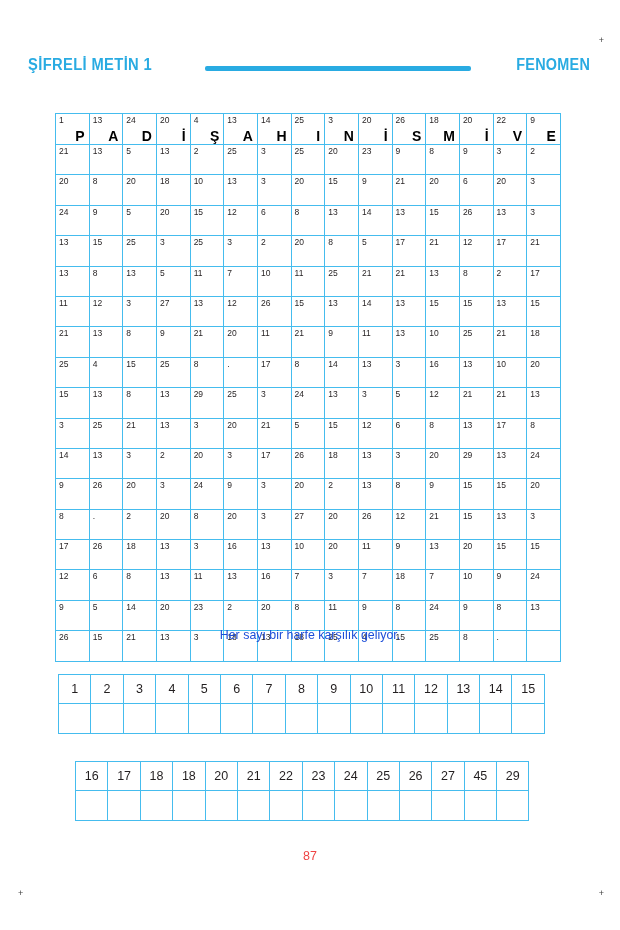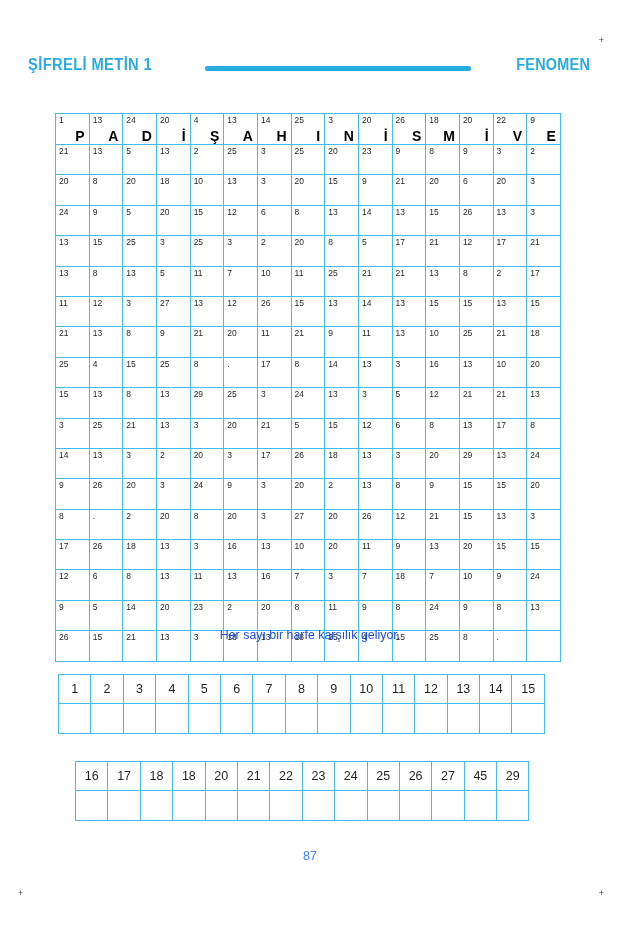--- a/index.html
+++ b/index.html
@@ -148,21 +148,21 @@
   #legend-table-2 { left: 75px; top: 761px; width: 440px; }
   #legend-table-2 td { width: 31.4px; }
 
   
   .page-number {
     position: absolute;
     left: 0; right: 0;
     top: 849px;
     text-align: center;
     font-size: 12.5px;
-    color: #3b82f6;
+    color: #ef4444;
   }
 </style>
 </head>
 <body>
 
 <div class="crop-mark crop-tr">+</div>
 <div class="crop-mark crop-br">+</div>
 <div class="crop-mark crop-bl">+</div>
 
 <div class="header">

